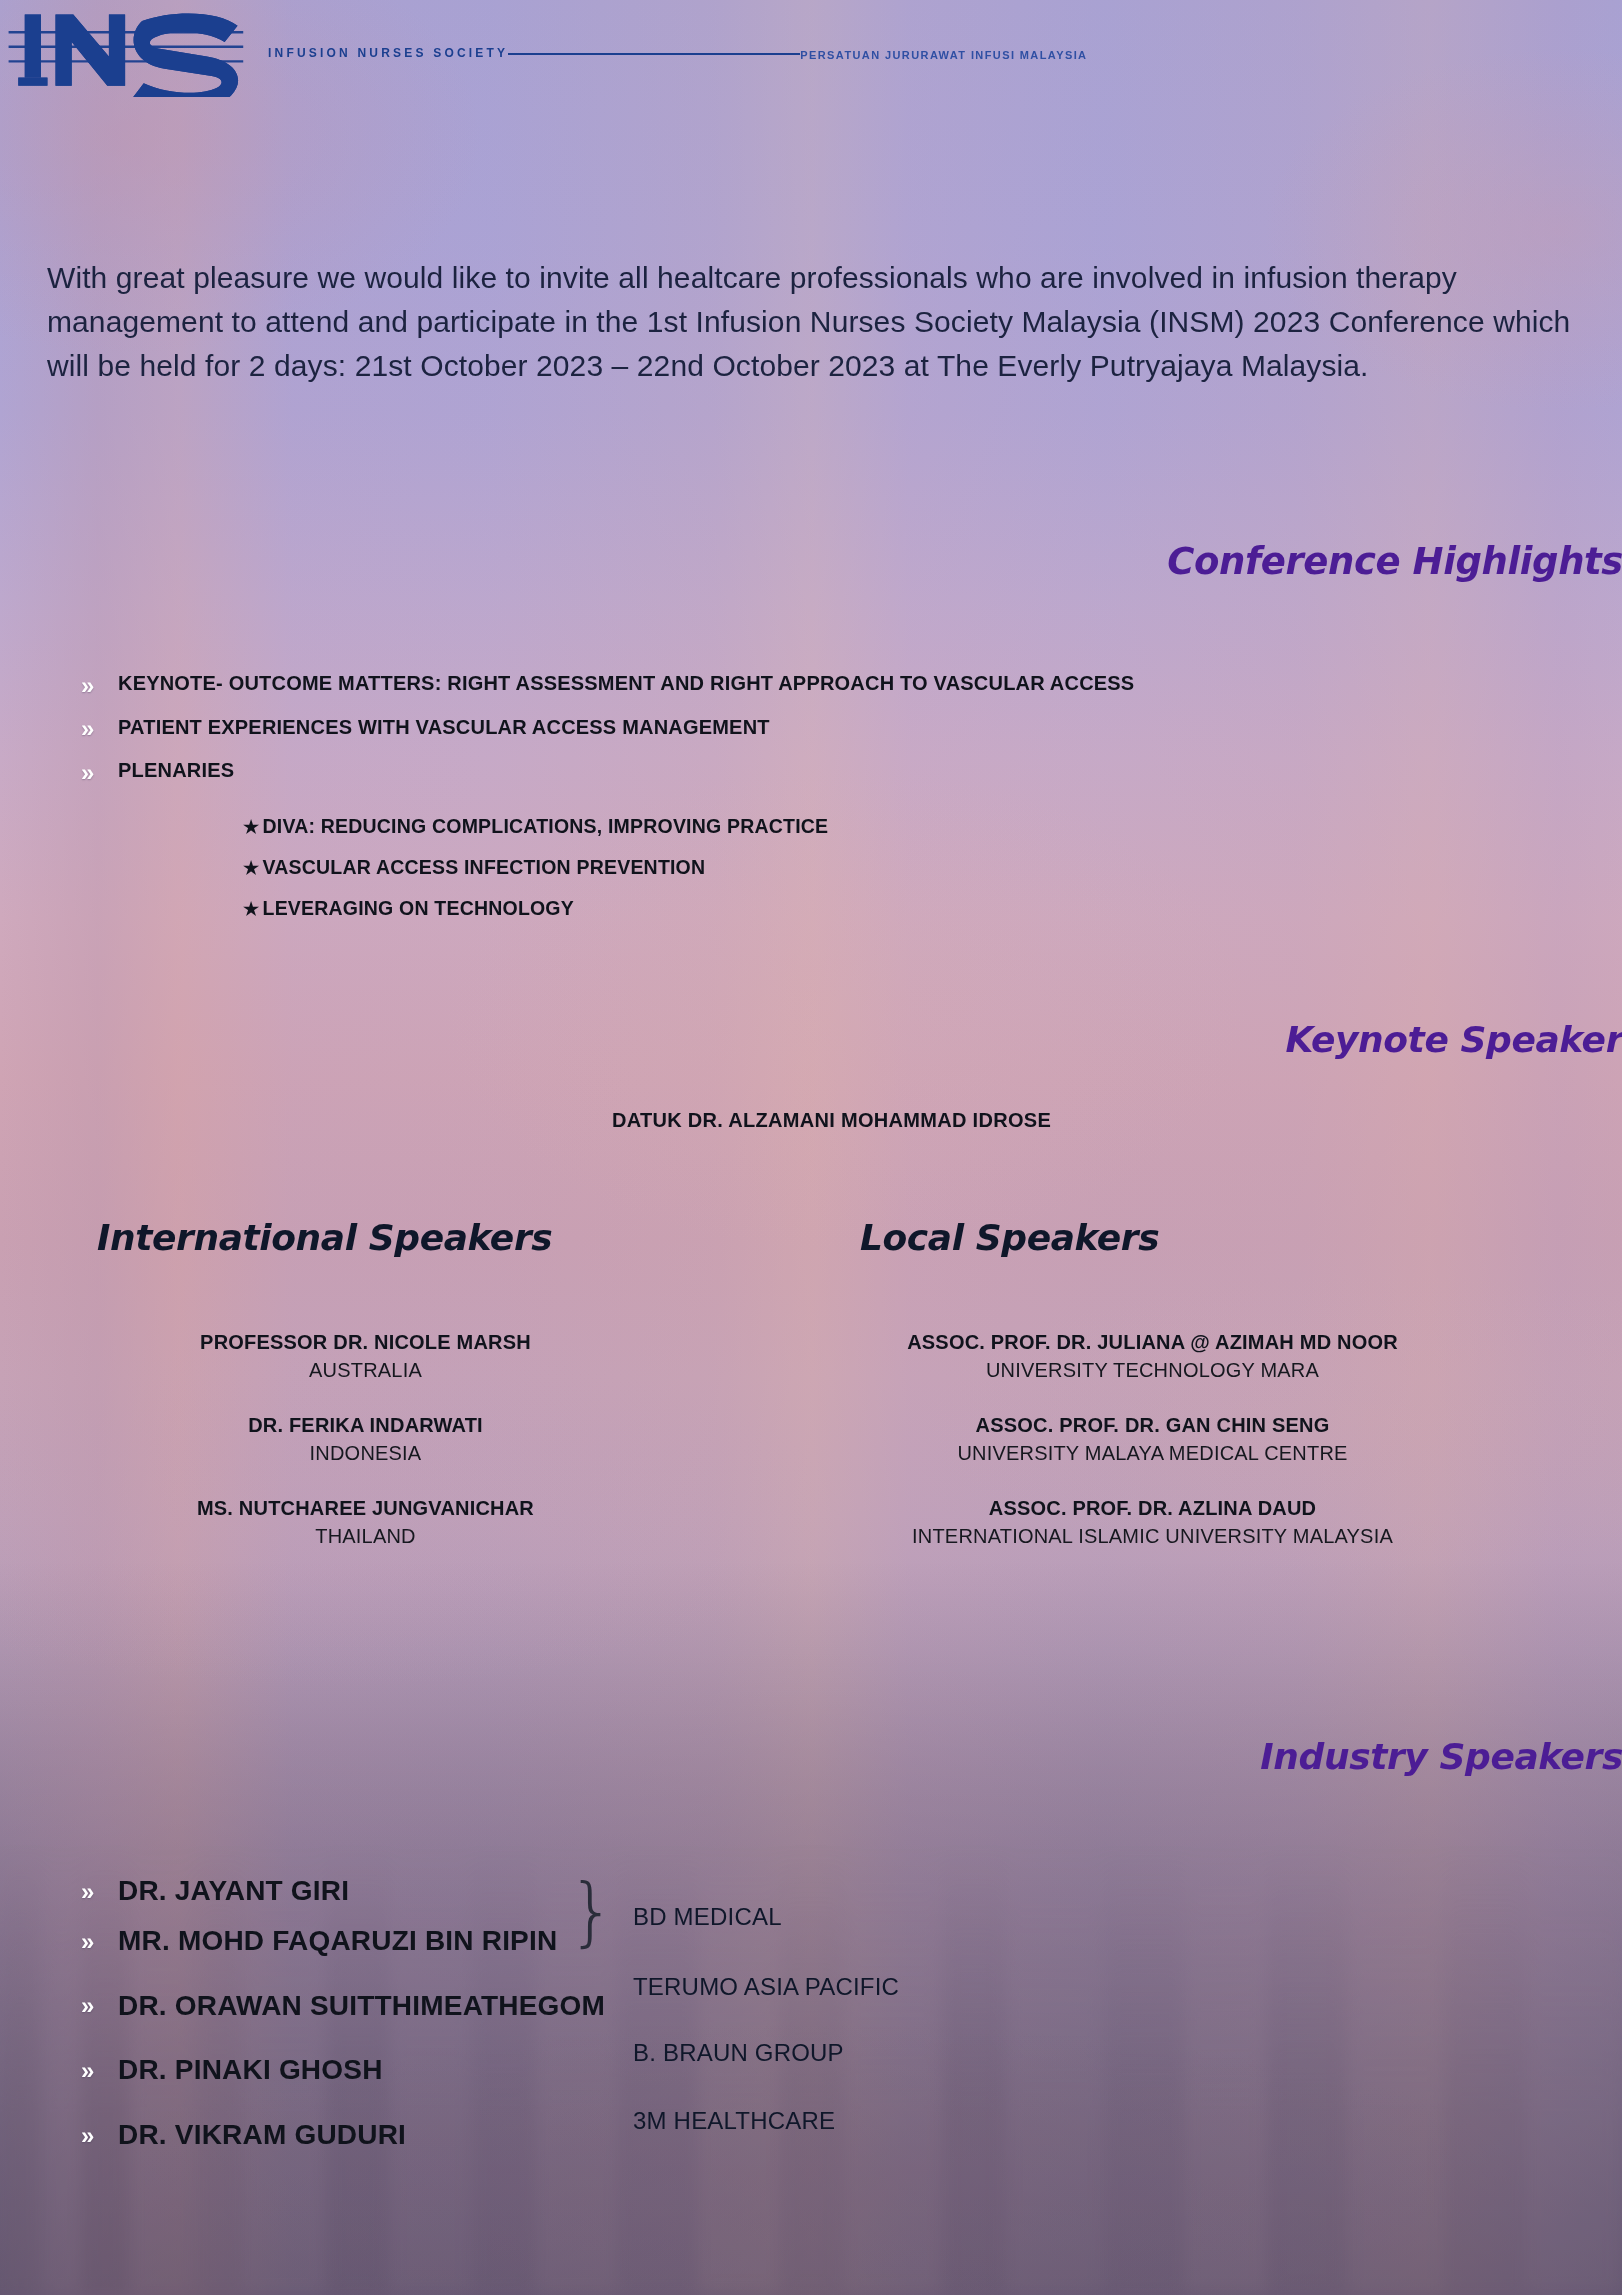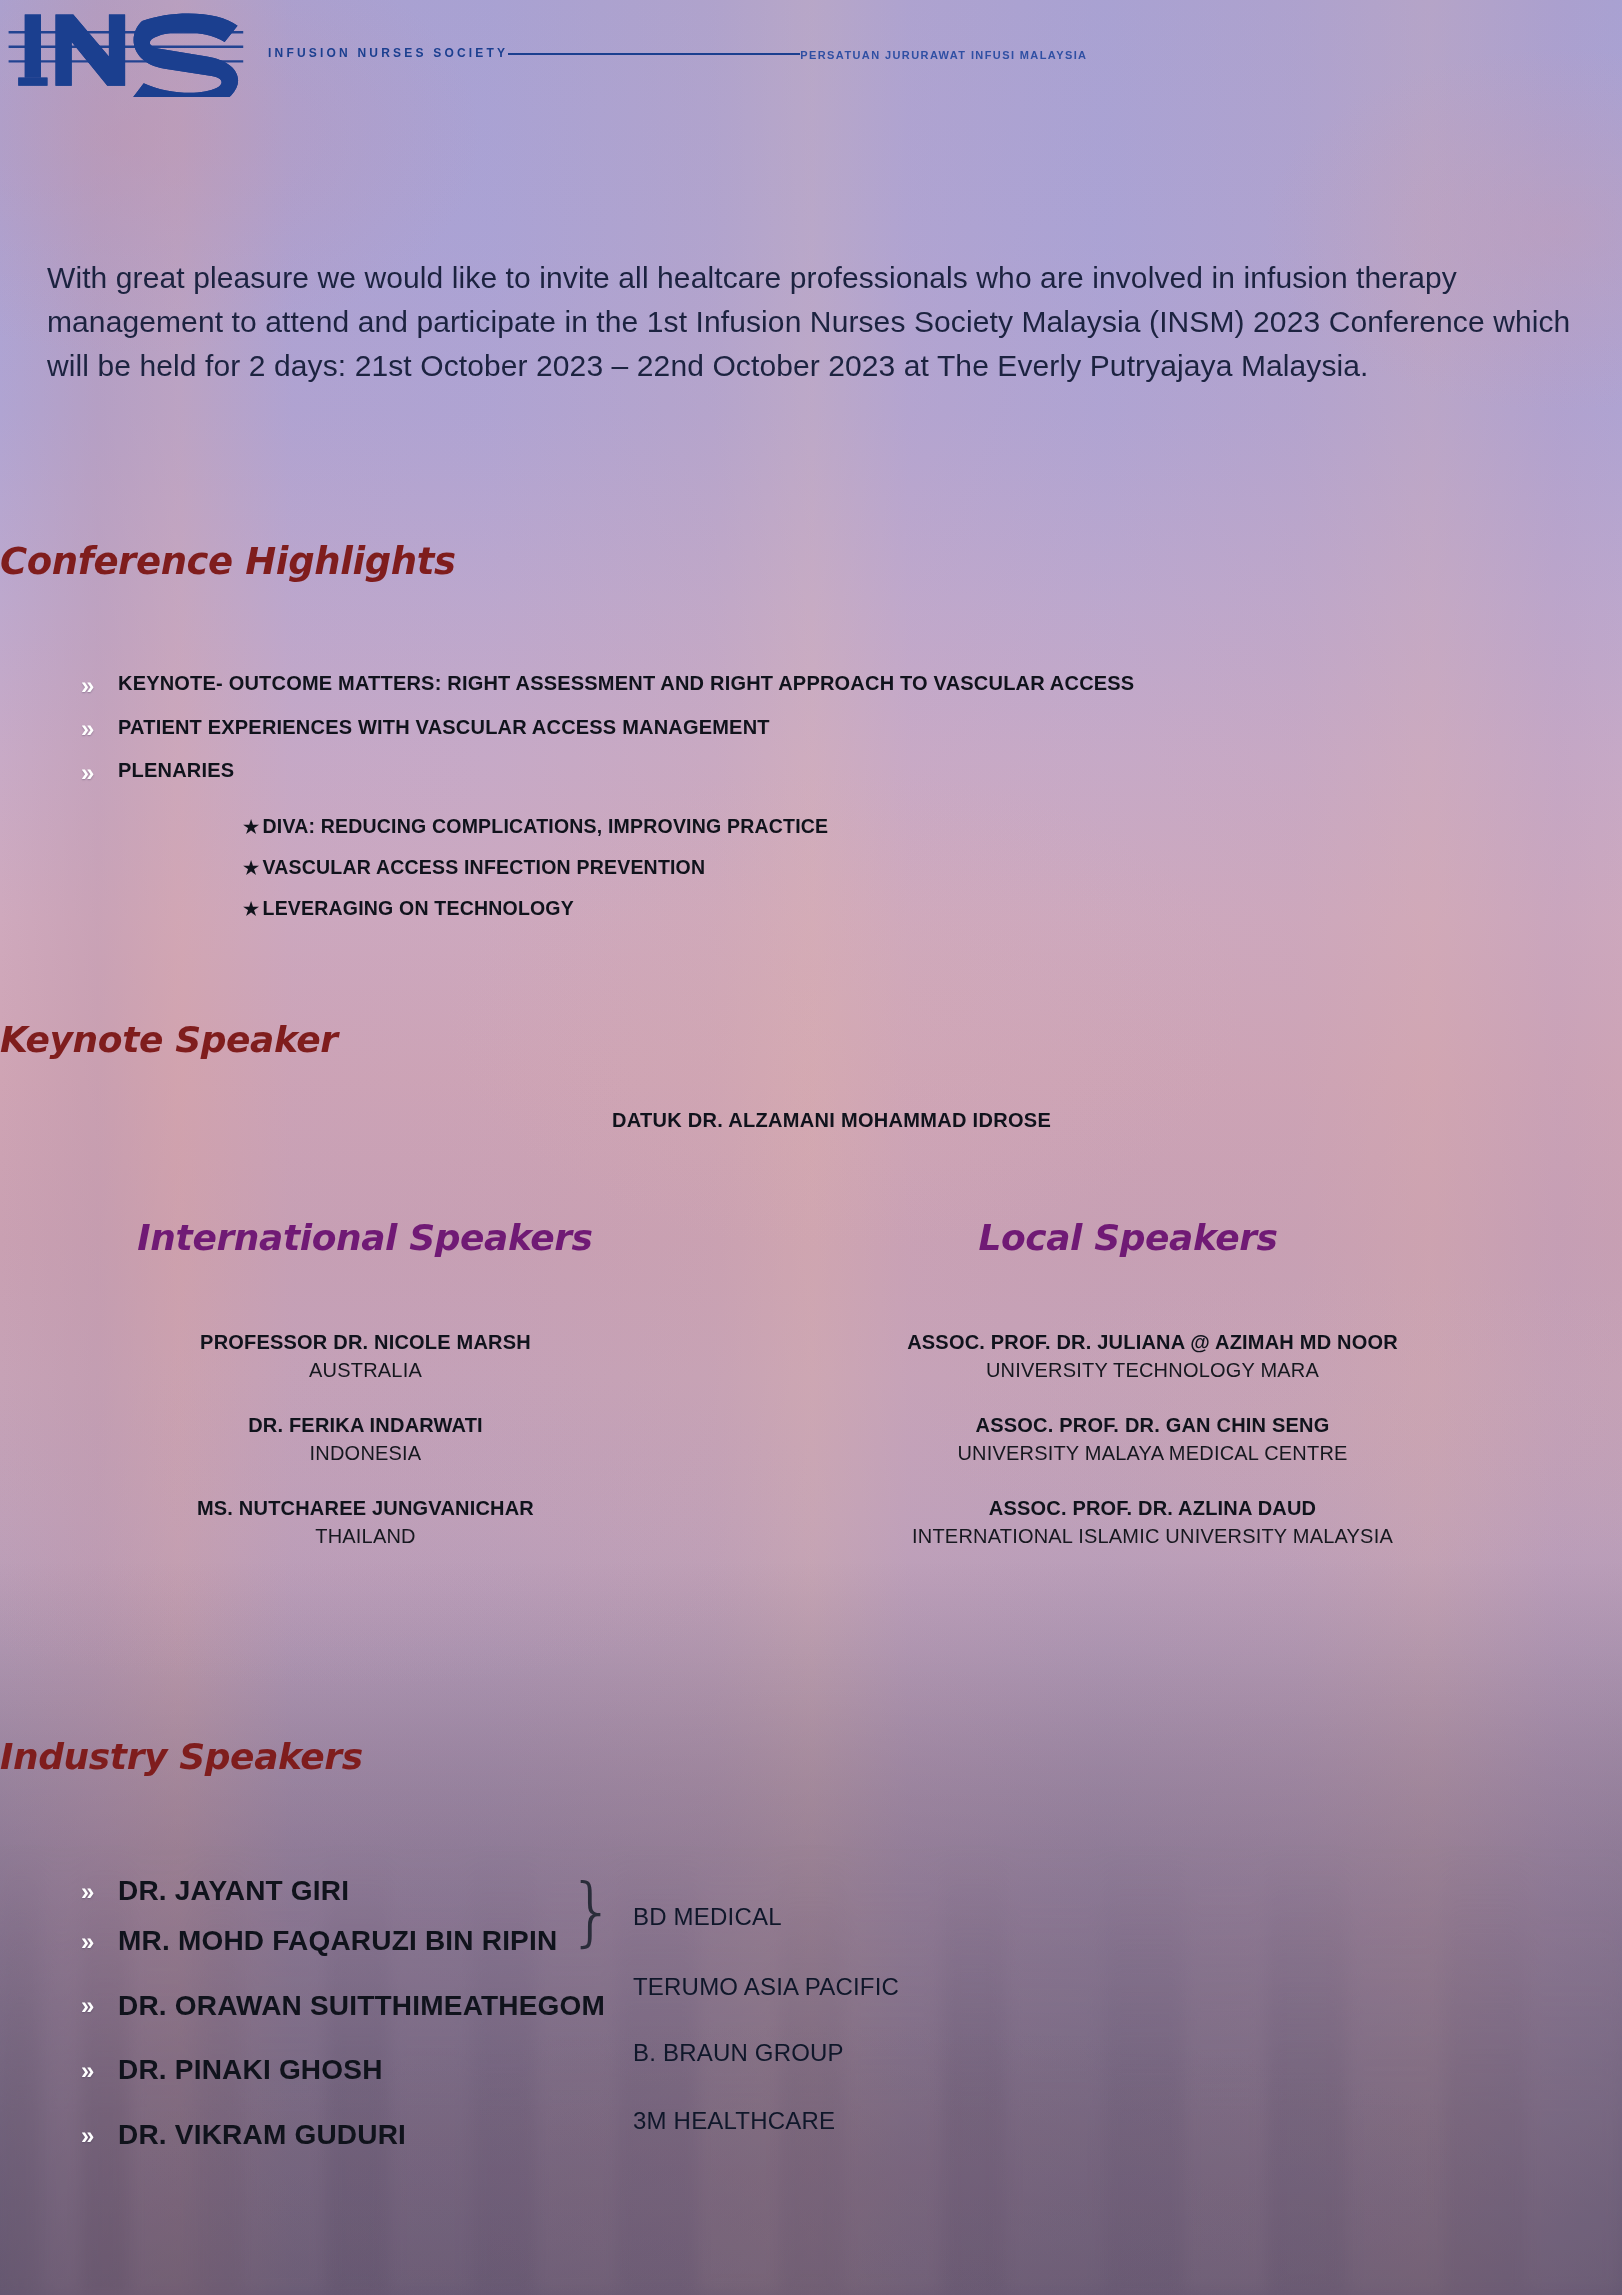--- a/index.html
+++ b/index.html
@@ -162,40 +162,40 @@
     line-height: 1.47;
     color: #1c2340;
     font-weight: 400;
     letter-spacing: 0.1px;
   }
 
   
   .section-title {
     position: absolute;
     width: 100%;
-    text-align: left;
+    text-align: right;
     font-family: "DejaVu Sans", sans-serif;
     font-weight: 700;
     font-style: italic;
-    color: #7f1d1d;
+    color: #4c1d95;
     letter-spacing: -0.4px;
   }
   #t-highlights { top: 540px; font-size: 37px; }
   #t-keynote   { top: 1019px; font-size: 36px; }
   #t-industry  { top: 1736px; font-size: 36px; }
 
   .col-title {
     position: absolute;
     font-family: "DejaVu Sans", sans-serif;
     font-weight: 700;
     font-style: italic;
-    color: #701a75;
+    color: #0f172a;
     font-size: 36px;
     letter-spacing: -0.4px;
-    text-align: center;
+    text-align: left;
   }
   #t-intl  { top: 1217px; left: 97px;  width: 536px; }
   #t-local { top: 1217px; left: 860px; width: 536px; }
 
   
   #highlights {
     position: absolute;
     top: 672px;
     left: 81px;
     width: 1461px;

